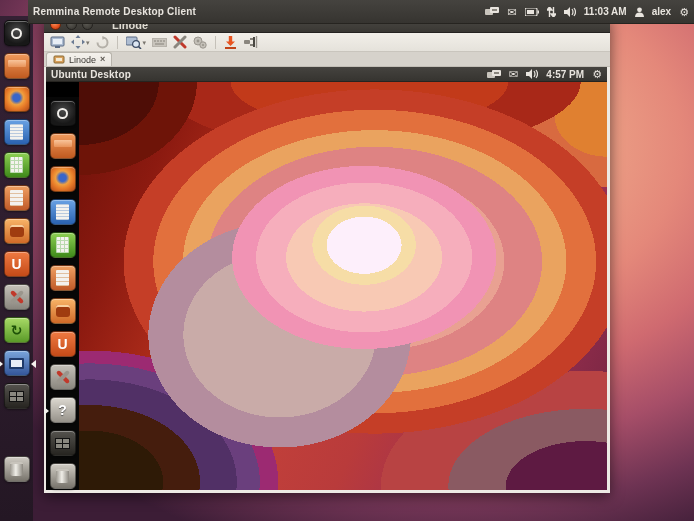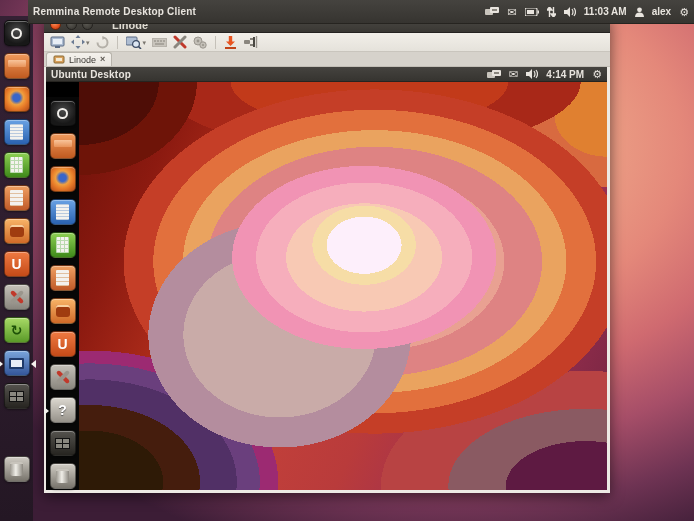--- a/index.html
+++ b/index.html
@@ -206,21 +206,21 @@
           <svg class="tray-svg" width="14" height="9" viewBox="0 0 14 9">
               <rect x="0" y="2" width="8" height="6" rx="1" fill="#c8c4bc"></rect>
               <rect x="5" y="0" width="9" height="6" rx="1" fill="#e8e4de"></rect>
               <rect x="7" y="2" width="5" height="2" fill="#8a867e"></rect>
             </svg>
           <span class="glyph">✉</span>
           <svg class="tray-svg" width="12" height="10" viewBox="0 0 12 10">
               <path d="M0 3h3l3-3v10L3 7H0z" fill="#e8e4de"></path>
               <path d="M8 2q2 3 0 6M10 1q3 4 0 8" stroke="#e8e4de" stroke-width="1.2" fill="none"></path>
             </svg>
-          <span>4:14 PM</span>
+          <span>4:57 PM</span>
           <span class="glyph">⚙</span>
         </span>
       </div>
       <div class="rbody">
         <div class="rlauncher">
           <div class="tile t-dash">
               <span class="ring"></span>
             </div>
           <div class="tile t-files">
               <span class="band"></span>

